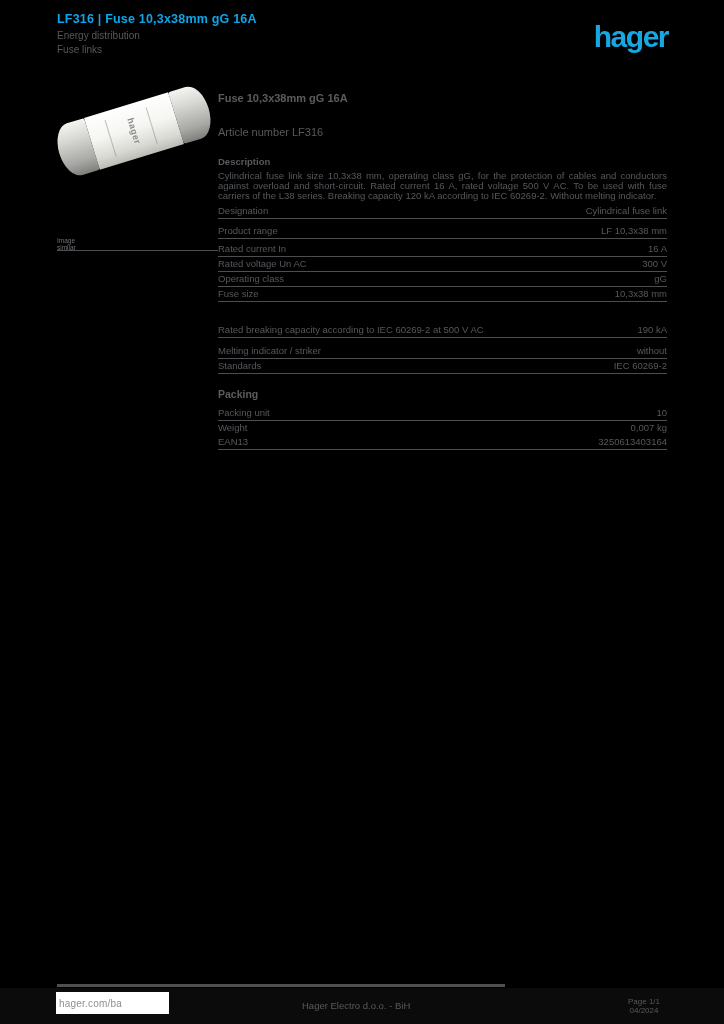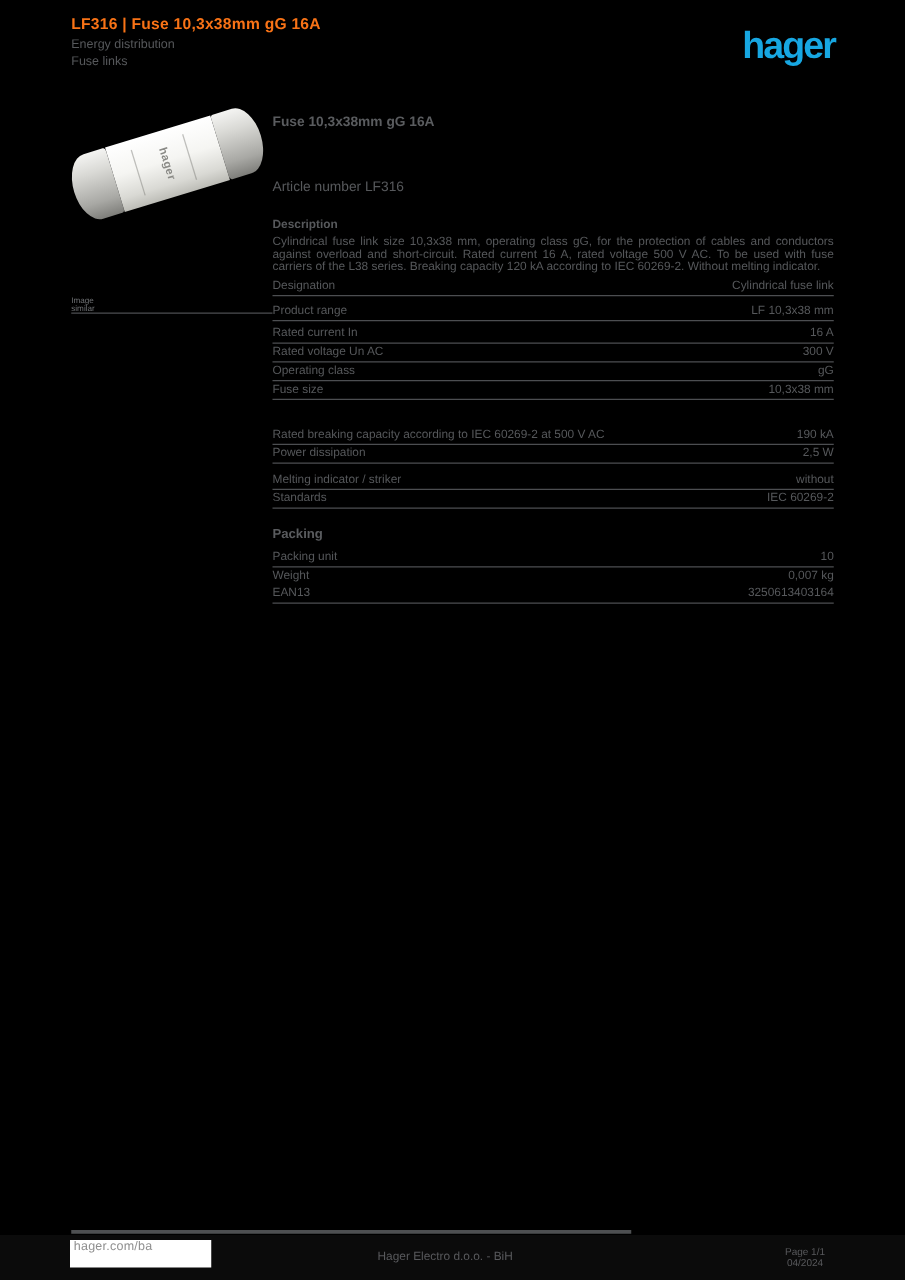--- a/index.html
+++ b/index.html
@@ -1,21 +1,21 @@
 <!DOCTYPE html>
 <html><head>
 <meta charset="utf-8">
 <style>
   html,body{margin:0;padding:0;background:#000;}
   .canvas{position:relative;width:724px;height:1024px;background:#000;overflow:hidden;
           font-family:"Liberation Sans","DejaVu Sans",sans-serif;color:#595b5e;}
 
   
   .hdr-left{position:absolute;left:57px;top:12px;}
-  .hdr-l1{font-size:12.5px;font-weight:bold;color:#f97316;letter-spacing:.2px;text-align:center;}
+  .hdr-l1{font-size:12.5px;font-weight:bold;color:#0ea5e9;letter-spacing:.2px;text-align:center;}
   .hdr-l2{font-size:10px;margin-top:4px;color:#56585b;}
   .hdr-l3{font-size:10px;margin-top:3px;color:#56585b;}
   .logo{position:absolute;right:56px;top:20px;font-size:30px;font-weight:bold;
         letter-spacing:-1.5px;color:#17a7e2;}
 
   
   .photo{position:absolute;left:58px;top:80px;width:152px;height:102px;}
   .fuse{position:absolute;left:-2px;top:24px;width:156px;height:54px;display:flex;
         transform:rotate(-17deg);}
   .cap{width:34px;background:linear-gradient(180deg,#f4f4f2 0%,#d9d9d5 30%,#a8a8a4 75%,#7e7e7a 100%);}
@@ -29,41 +29,41 @@
   .fbody .m1{left:22%;} .fbody .m2{left:70%;}
 
   
   .side-note{position:absolute;left:57px;top:238px;font-size:6.5px;line-height:6.5px;color:#6f7174;}
   
   .rule-left-ext{position:absolute;left:57px;top:250px;width:161px;height:1px;background:#4c4e51;}
 
   
   .col{position:absolute;left:218px;top:90px;width:449px;}
   .p-title{font-size:11px;line-height:17px;font-weight:bold;color:#5a5c5f;margin:0;}
-  .p-ref{font-size:11px;margin-top:37px;color:#57595c;}
+  .p-ref{font-size:11px;margin-top:19px;color:#57595c;}
   .d-label{font-size:9.5px;font-weight:bold;margin-top:18px;color:#57595c;}
   .d-text{font-size:9.5px;line-height:10px;margin:4px 0 0 0;text-align:justify;color:#56585b;}
 
   .rows{margin-top:3px;}
   .row{display:flex;justify-content:space-between;align-items:flex-end;
        border-bottom:1px solid #4c4e51;font-size:9.5px;line-height:10px;color:#56585b;}
   .row .lbl{max-width:300px;padding:2px 0 2px 0;}
   .row .val{text-align:right;padding:2px 0 2px 0;white-space:nowrap;}
   .row.h16{min-height:13px;} .row.h22{min-height:19px;} .row.h20{min-height:17px;}
   .row.h12{min-height:9px;}  .row.h13{min-height:10px;} .row.h15{min-height:12px;gap:44px;}
   .row.h38{min-height:35px;} .row.h23{min-height:20px;} .row.h14{min-height:11px;}
   .row.noline{border-bottom:none;}
 
   .sec-heading{font-size:10.5px;font-weight:bold;color:#5a5c5f;margin:14px 0 6px 0;}
 
   
   .f-band{position:absolute;left:0;top:988px;width:724px;height:36px;background:#0b0b0b;}
   .f-rule{position:absolute;left:57px;top:984px;width:448px;height:3px;background:#4e5052;}
   .f-box{position:absolute;left:56px;top:992px;width:113px;height:22px;background:#ffffff;
-         display:flex;align-items:flex-start;}
+         display:flex;align-items:center;}
   .f-box span{font-size:10px;color:#8f8f8f;padding-left:3px;letter-spacing:.2px;}
   .f-center{position:absolute;left:302px;top:1000px;font-size:9.5px;color:#58595c;}
   .f-right{position:absolute;left:620px;top:997px;width:48px;text-align:center;
            font-size:8px;line-height:9px;color:#58595c;}
 </style>
 </head>
 <body>
 
 <div class="canvas">
 
@@ -121,24 +121,20 @@
         <span class="val">gG</span>
       </div>
       <div class="row h15">
         <span class="lbl">Fuse size</span>
         <span class="val">10,3x38 mm</span>
       </div>
       <div class="row h38">
         <span class="lbl">Rated breaking capacity according to IEC 60269-2 at 500 V AC</span>
         <span class="val">190 kA</span>
       </div>
-      <div class="row h15">
-        <span class="lbl">Power dissipation</span>
-        <span class="val">2,5 W</span>
-      </div>
       <div class="row h23">
         <span class="lbl">Melting indicator / striker</span>
         <span class="val">without</span>
       </div>
       <div class="row h14">
         <span class="lbl">Standards</span>
         <span class="val">IEC 60269-2</span>
       </div>
     </div>
 

